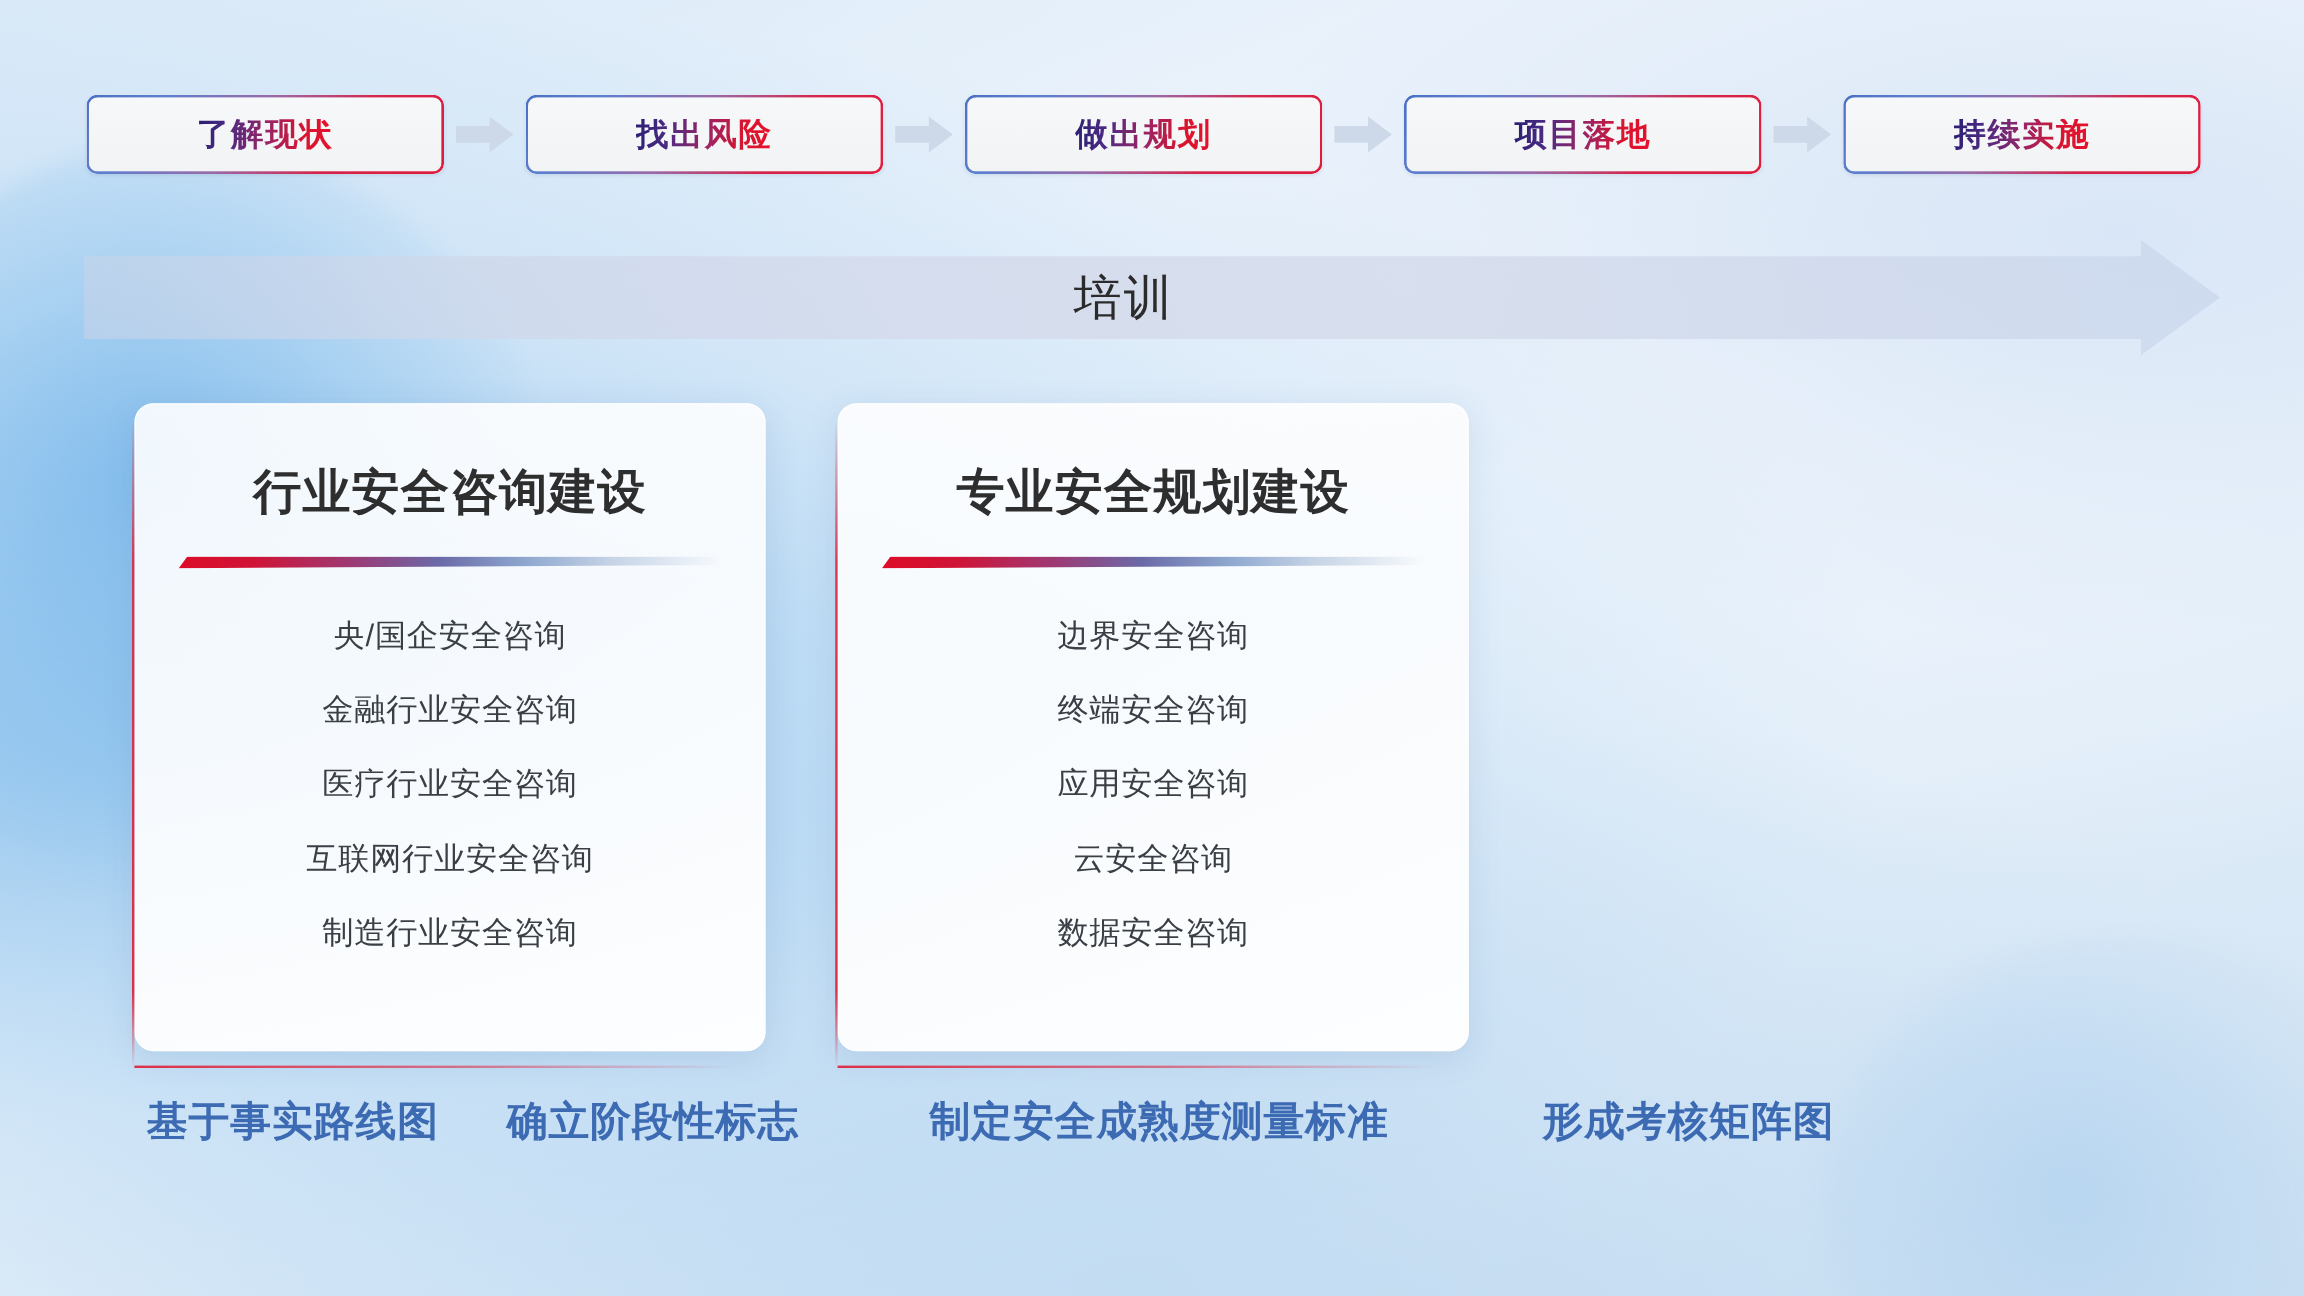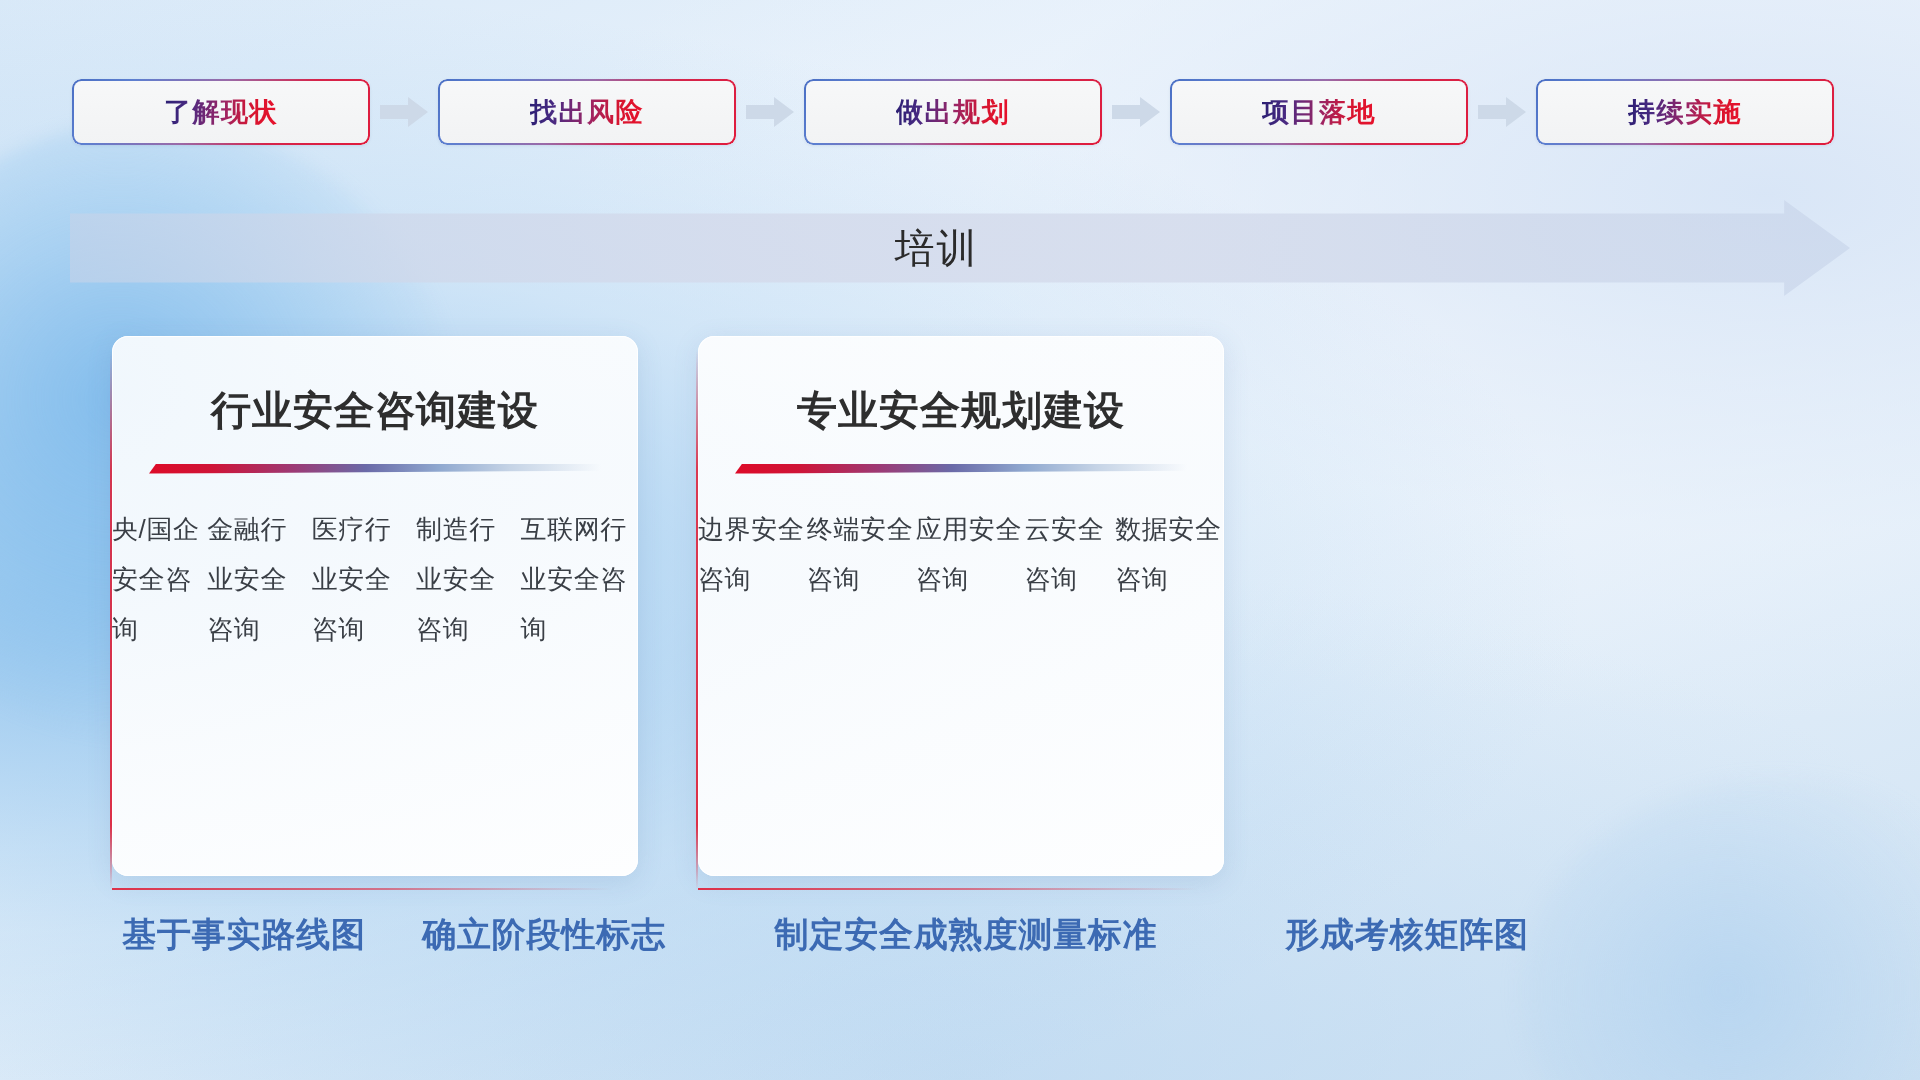--- a/index.html
+++ b/index.html
@@ -198,22 +198,23 @@
     width: 452px;
     height: 10px;
     background: linear-gradient(90deg, #dd0b28 0%, #cf1437 14%, #9c3a75 32%, #6a6aa8 48%, #8fa8cf 64%, #c6d4e6 80%, rgba(226,234,243,0) 100%);
     clip-path: polygon(1.6% 0, 100% 0, 100% 72%, 0 100%);
   }
 
   .card-list {
     margin-top: 30px;
     width: 100%;
     display: flex;
-    align-items: center;
-    gap: 0;
+    flex-direction: column;
+    align-items: center;
+    gap: 12px;
   }
   .card-list-item {
     font-size: 26px;
     color: #3a3f46;
     line-height: 50px;
     letter-spacing: 0.6px;
     font-weight: 400;
   }
 
   
@@ -293,22 +294,22 @@
 
     <div class="card">
       <div class="card-rim"></div>
       <div class="card-rim-bottom"></div>
       <div class="card-title one-line">行业安全咨询建设</div>
       <div class="card-divider"></div>
       <div class="card-list">
         <div class="card-list-item">央/国企安全咨询</div>
         <div class="card-list-item">金融行业安全咨询</div>
         <div class="card-list-item">医疗行业安全咨询</div>
+        <div class="card-list-item">互联网行业安全咨询</div>
         <div class="card-list-item">制造行业安全咨询</div>
-        <div class="card-list-item">互联网行业安全咨询</div>
       </div>
     </div>
 
     <div class="card">
       <div class="card-rim"></div>
       <div class="card-rim-bottom"></div>
       <div class="card-title one-line">专业安全规划建设</div>
       <div class="card-divider"></div>
       <div class="card-list">
         <div class="card-list-item">边界安全咨询</div>

